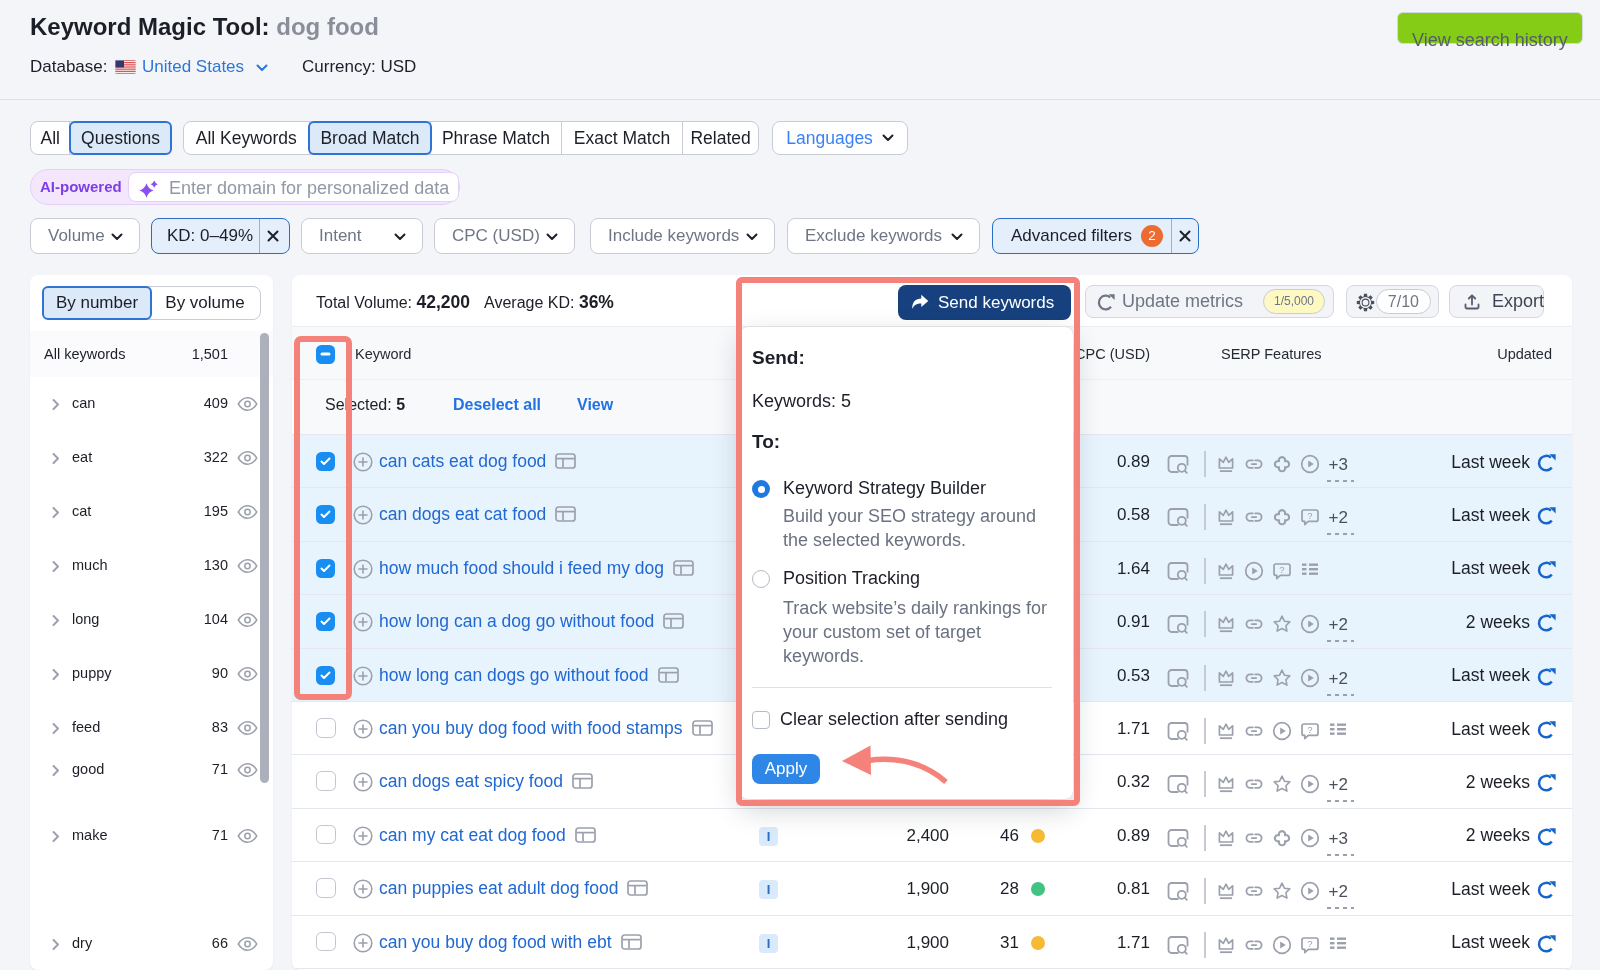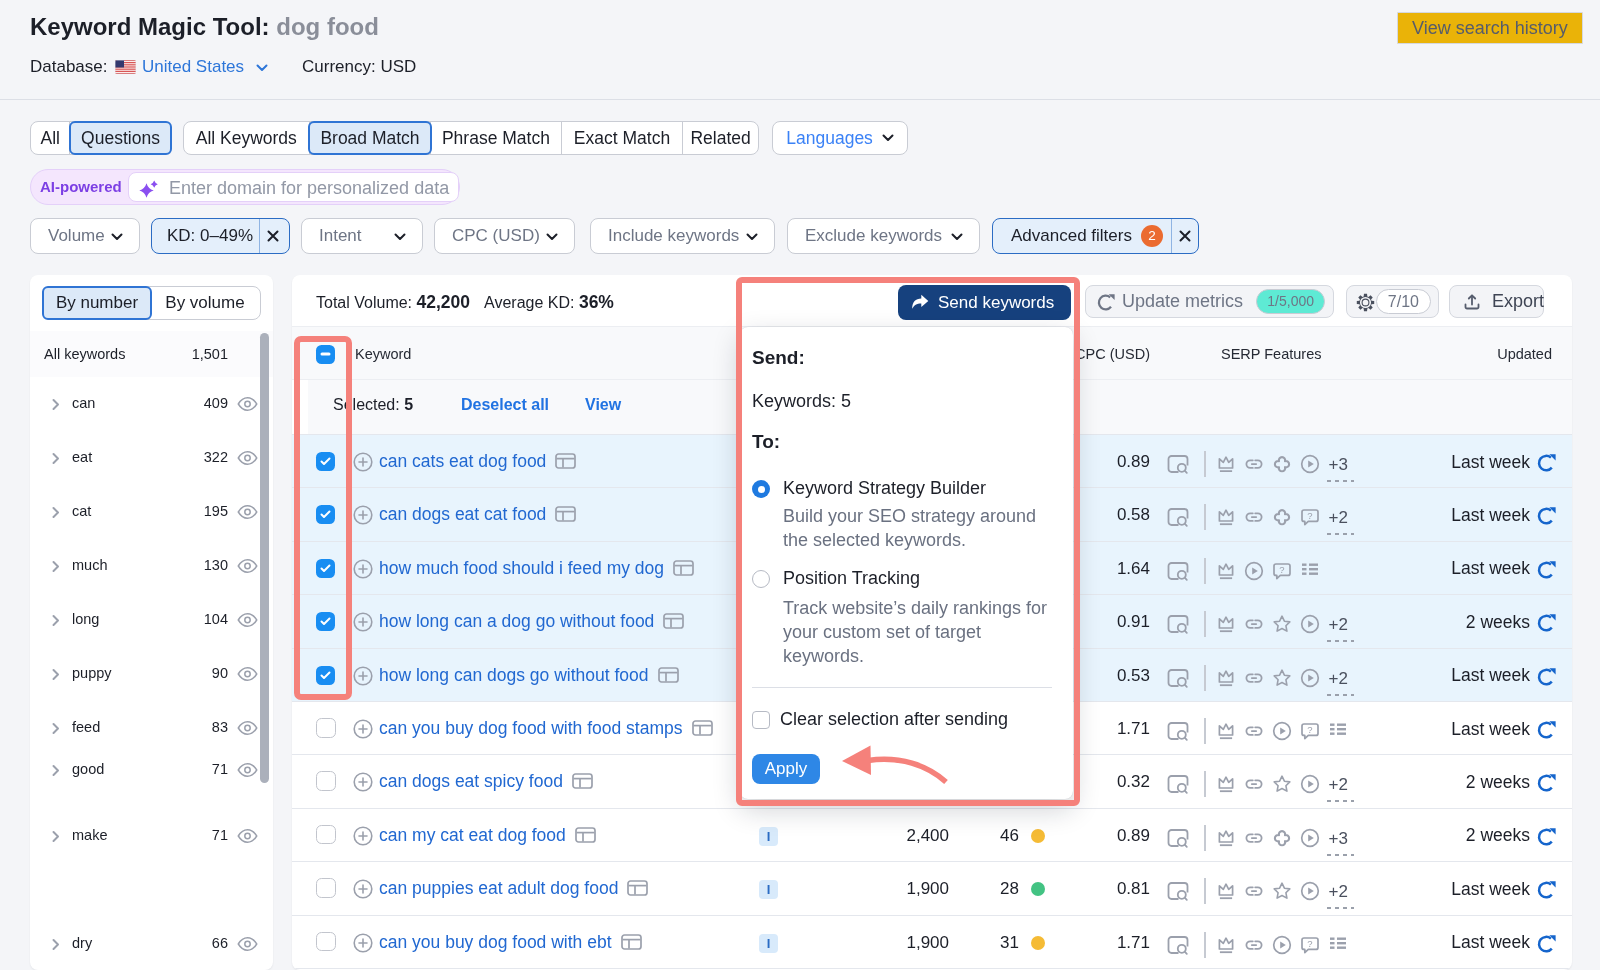--- a/index.html
+++ b/index.html
@@ -33,21 +33,21 @@
         <rect width="21" height="14" fill="none" stroke="#e1e3e8" stroke-width="0.8"></rect>
       </svg>
   </span>
   <span class="abs" style="left:112px; top:0; color:#2d76d9;">United States</span>
   <svg class="abs" style="left:226px; top:7px;" width="12" height="8" viewBox="0 0 12 8">
       <path d="M1.5 1.5 L6 6 L10.5 1.5" stroke="#2d76d9" stroke-width="2" fill="none" stroke-linecap="round" stroke-linejoin="round"></path>
     </svg>
   <span class="abs" style="left:272px; top:0; white-space:nowrap;">Currency: USD</span>
 </div>
 
-<div class="abs" style="left:1397px; top:12px; height:32px; line-height:30px; padding:0 14px; background:#eab308; border:1px solid #d5d8df; border-radius:1px; font-size:18px; color:#565c6b;">View search history</div>
+<div class="abs" style="left:1397px; top:12px; height:32px; line-height:30px; padding:12px 14px; background:#84cc16; border:1px solid #d5d8df; border-radius:6px; font-size:18px; color:#565c6b;">View search history</div>
 
 <div class="abs" style="left:0; top:99px; width:1600px; height:1px; background:#dcdfe6;"></div>
 
 <style>
   .tabgrp { position:absolute; top:121px; height:34px; background:#fff; border:1px solid #c9ccd4; border-radius:8px; display:flex; }
   .tab { font-size:17.5px; color:#1c1f28; line-height:32px; text-align:center; border-left:1px solid #c9ccd4; white-space:nowrap; }
   .tab:first-child { border-left:none; }
   .tabsel { position:absolute; top:-1px; bottom:-1px; background:#dce9f8; border:2px solid #2f74d4; border-radius:6px; line-height:30px; text-align:center; font-size:17.5px; color:#1c1f28; }
 </style>
 <div class="tabgrp" style="left:30px; width:140px;">
@@ -329,21 +329,21 @@
   <div class="cb" style="top:18px;">
         <svg style="left:3.5px; top:7px;" width="11" height="4" viewBox="0 0 11 4">
           <rect x="0.5" y="0.5" width="10" height="3" rx="1.5" fill="#fff"></rect>
         </svg>
       </div>
   <div class="abs" style="left:63px; top:19px; font-size:14.5px; color:#262a34;">Keyword</div>
   <div class="abs" style="right:422px; top:19px; font-size:14.5px; color:#262a34;">CPC (USD)</div>
   <div class="abs" style="left:929px; top:19px; font-size:14.5px; color:#262a34;">SERP Features</div>
   <div class="abs" style="right:20px; top:19px; font-size:14.5px; color:#262a34;">Updated</div>
 </div>
-<div class="abs" style="left:16px; top:105px; width:1280px; height:54px; background:#f8f9fb;">
+<div class="abs" style="left:8px; top:105px; width:1280px; height:54px; background:#f8f9fb;">
   <div class="abs" style="left:25px; top:16px; font-size:16px;">Selected: <b>5</b></div>
   <div class="abs" style="left:153px; top:16px; font-size:16px; color:#2173e2; font-weight:bold;">Deselect all</div>
   <div class="abs" style="left:277px; top:16px; font-size:16px; color:#2173e2; font-weight:bold;">View</div>
 </div>
 <div class="trow tsel" style="top:159px;">
       <div class="cb">
         <svg width="11" height="9" viewBox="0 0 11 9">
           <path d="M1.5 4.5 L4 7 L9.5 1.5" stroke="#fff" stroke-width="2" fill="none" stroke-linecap="round" stroke-linejoin="round"></path>
         </svg>
       </div>
@@ -1001,21 +1001,21 @@
       <path d="M11.3 1.8 L18.3 7.9 L11.3 14 V10.4 C6.6 10.4 4 12.2 2.2 15.8 C2.2 8.7 5.6 5.7 11.3 5.6 Z" fill="#fff"></path>
     </svg>
   <span style="margin-left:40px;">Send keywords</span>
 </div>
 <div class="abs" style="left:1085px; top:285px; width:249px; height:33px; background:#f3f4f7; border:1px solid #d5d8df; border-radius:8px;">
   <svg style="position:absolute; left:11px; top:7px;" width="18" height="18" viewBox="0 0 19 19">
       <path d="M13.9 4.6 A 7.2 7.2 0 1 0 14.8 14.6" fill="none" stroke="#6e7585" stroke-width="2.4"></path>
       <path d="M12.3 1.2 L18.6 1.2 L18.6 7.5 Z" fill="#6e7585"></path>
     </svg>
   <span style="position:absolute; left:36px; top:5px; font-size:18px; color:#6e7585;">Update metrics</span>
-  <div style="position:absolute; right:8px; top:3px; height:25px; line-height:23px; padding:0 10px; border:1px solid #c9ccd4; border-radius:13px; font-size:14px; color:#6e7585; background:#5eead4;">1/5,000</div>
+  <div style="position:absolute; right:8px; top:3px; height:25px; line-height:23px; padding:0 10px; border:1px solid #c9ccd4; border-radius:13px; font-size:12px; color:#6e7585; background:#fef9c3;">1/5,000</div>
 </div>
 <div class="abs" style="left:1346px; top:285px; width:93px; height:33px; background:#f3f4f7; border:1px solid #d5d8df; border-radius:8px;">
   <svg style="position:absolute; left:9px; top:7px;" width="19" height="19" viewBox="0 0 20 20">
       <path d="M16.31 8.07 L19.16 8.39 L19.16 11.61 L16.31 11.93 L15.83 13.10 L17.62 15.33 L15.33 17.62 L13.10 15.83 L11.93 16.31 L11.61 19.16 L8.39 19.16 L8.07 16.31 L6.90 15.83 L4.67 17.62 L2.38 15.33 L4.17 13.10 L3.69 11.93 L0.84 11.61 L0.84 8.39 L3.69 8.07 L4.17 6.90 L2.38 4.67 L4.67 2.38 L6.90 4.17 L8.07 3.69 L8.39 0.84 L11.61 0.84 L11.93 3.69 L13.10 4.17 L15.33 2.38 L17.62 4.67 L15.83 6.90 Z M13.0 10 A3.0 3.0 0 1 0 7.0 10 A3.0 3.0 0 1 0 13.0 10 Z" fill="#4a505e" fill-rule="evenodd"></path>
       <circle cx="10" cy="10" r="5" fill="none" stroke="#f3f4f7" stroke-width="1.7"></circle>
     </svg>
   <div style="position:absolute; right:7px; top:3px; height:25px; line-height:23px; padding:0 11px; border:1px solid #c9ccd4; border-radius:13px; font-size:16px; color:#6e7585; background:#fff;">7/10</div>
 </div>
 <div class="abs" style="left:1449px; top:285px; width:95px; height:33px; background:#f3f4f7; border:1px solid #d5d8df; border-radius:8px;">
   <svg style="position:absolute; left:13px; top:7px;" width="18" height="18" viewBox="0 0 18 18">

